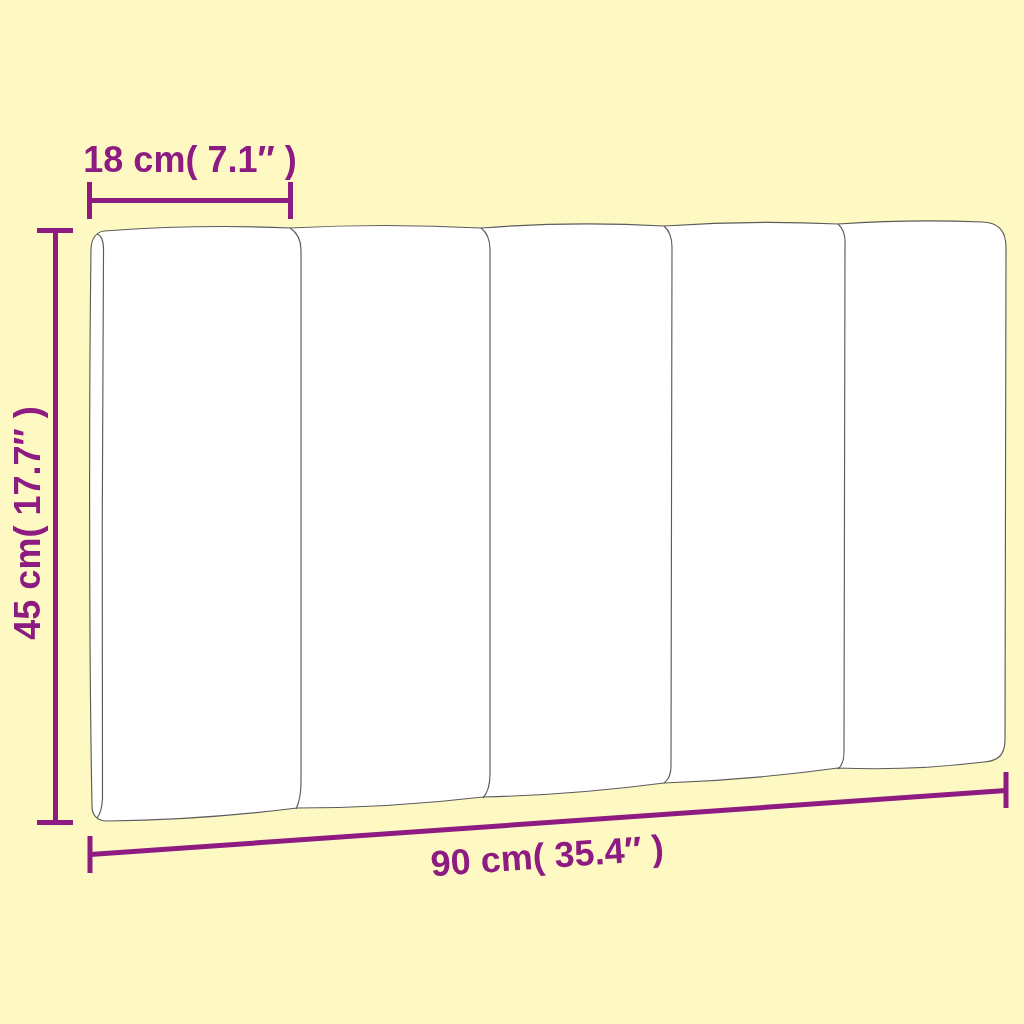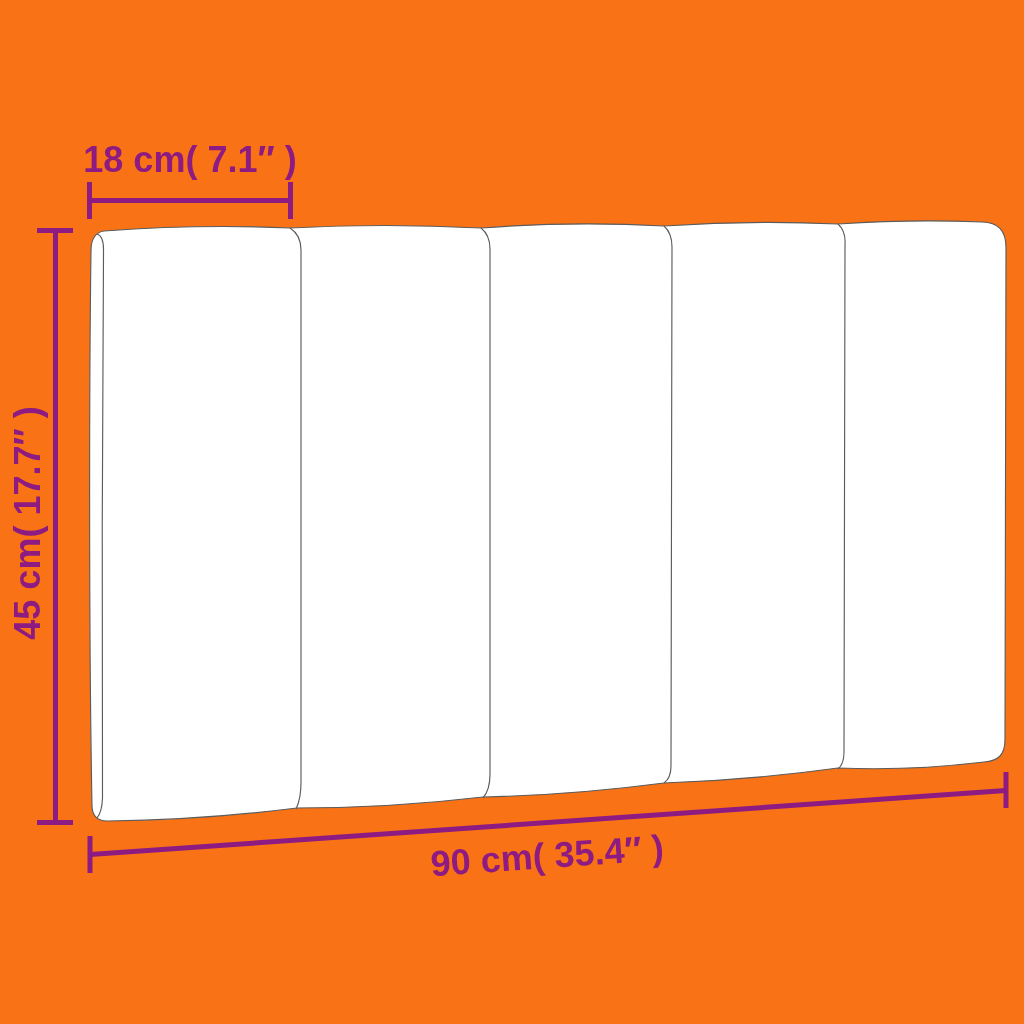--- a/index.html
+++ b/index.html
@@ -1,16 +1,16 @@
 <!DOCTYPE html>
 <html><head>
 <meta charset="utf-8">
 <style>
   html,body{margin:0;padding:0;background:#ffffff;}
-  .page{width:1024px;height:1024px;position:relative;overflow:hidden;background:#f97316;}
+  .page{width:1024px;height:1024px;position:relative;overflow:hidden;background:#fef9c3;}
   svg{display:block;}
   text{font-family:"Liberation Sans", sans-serif;font-weight:bold;fill:#8d1b82;}
 </style>
 </head>
 <body>
 <div class="page">
 <svg width="1024" height="1024" viewBox="0 0 1024 1024">
 
   <path d="M 104,231
            Q 200,224 290,228

